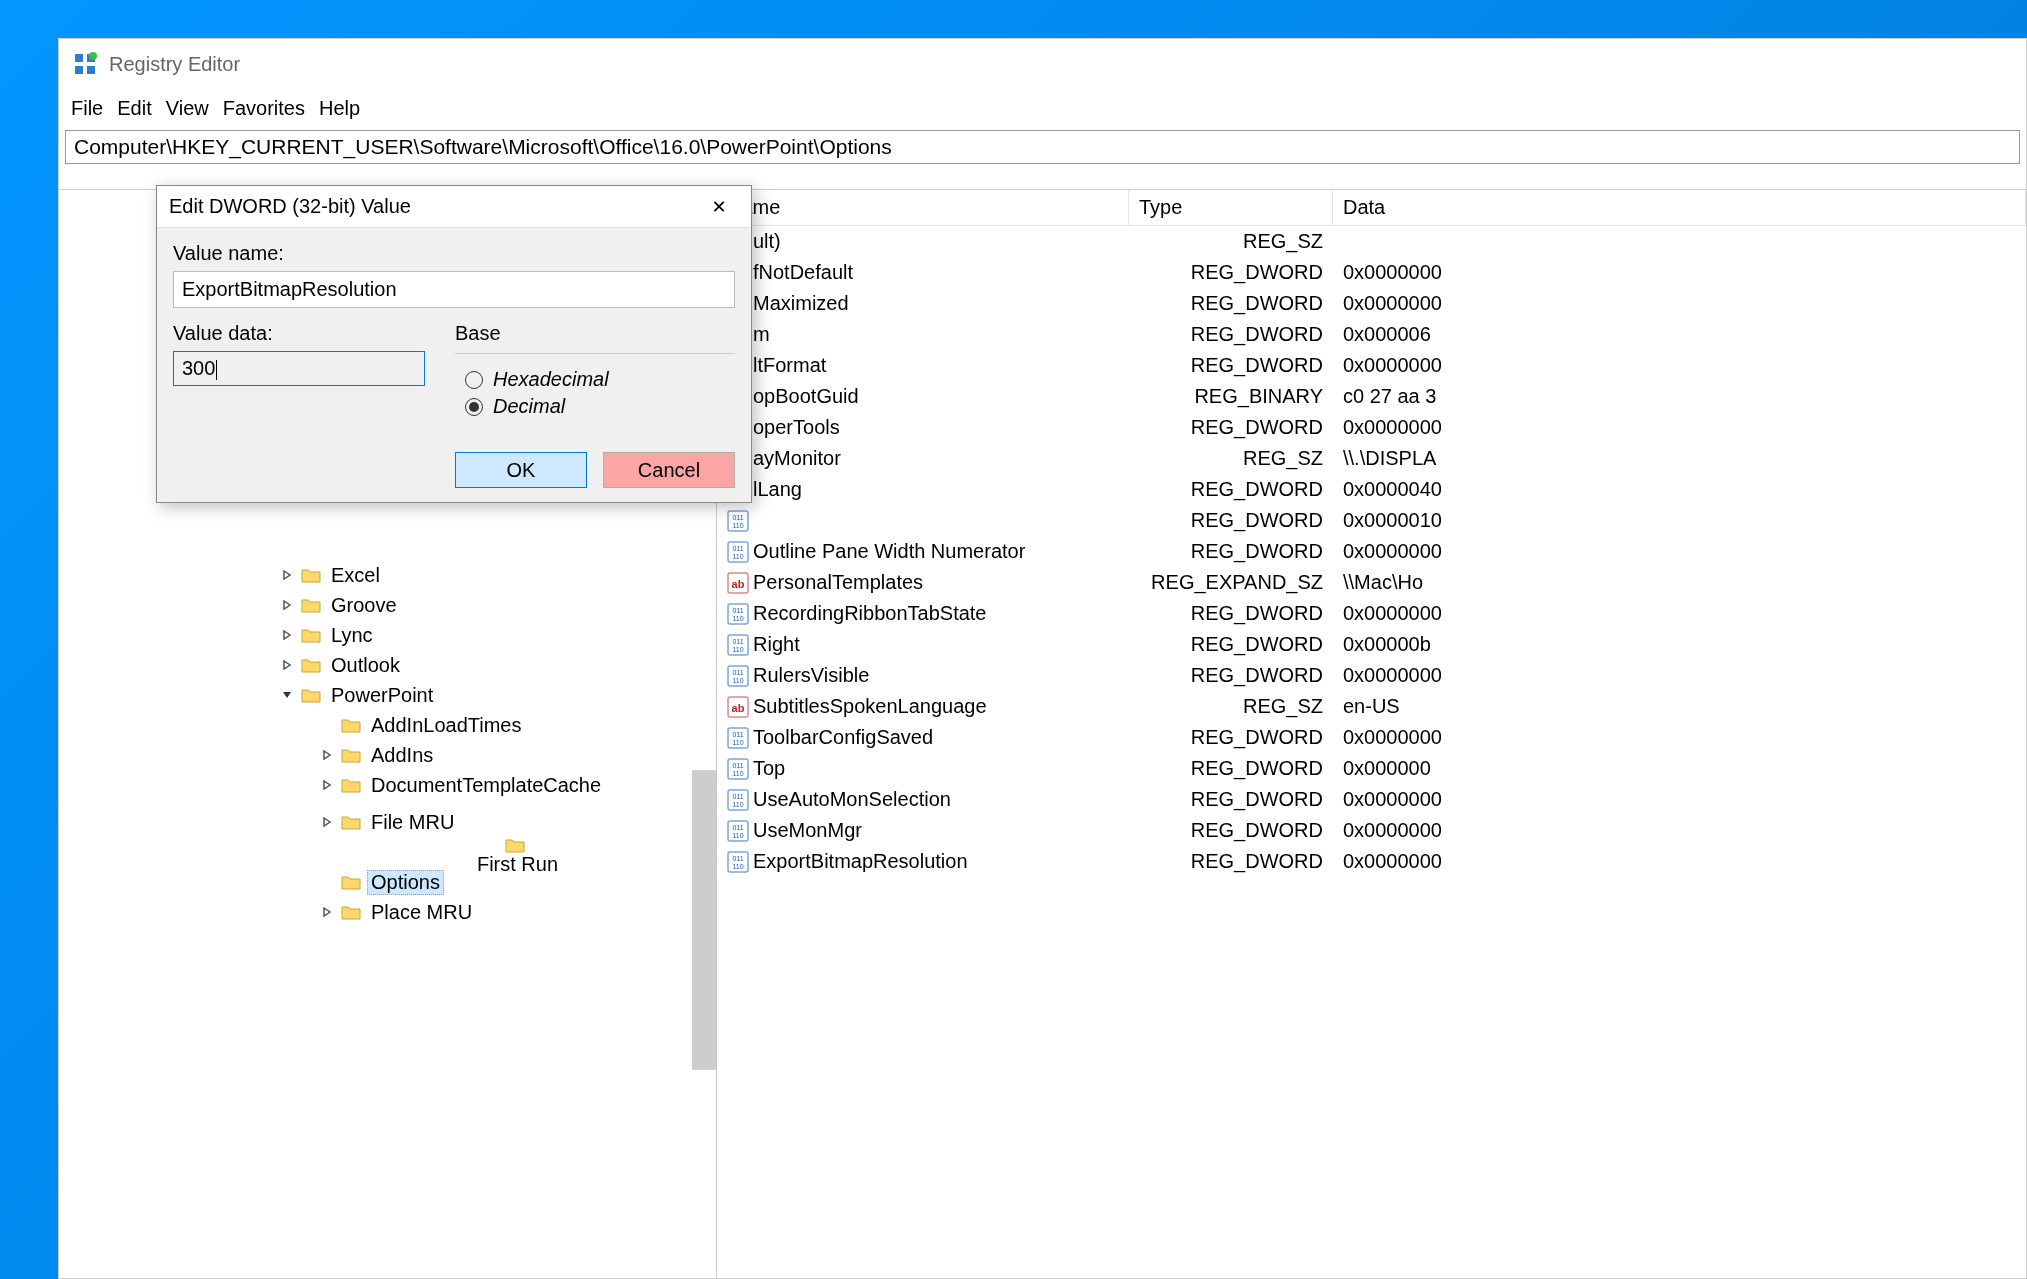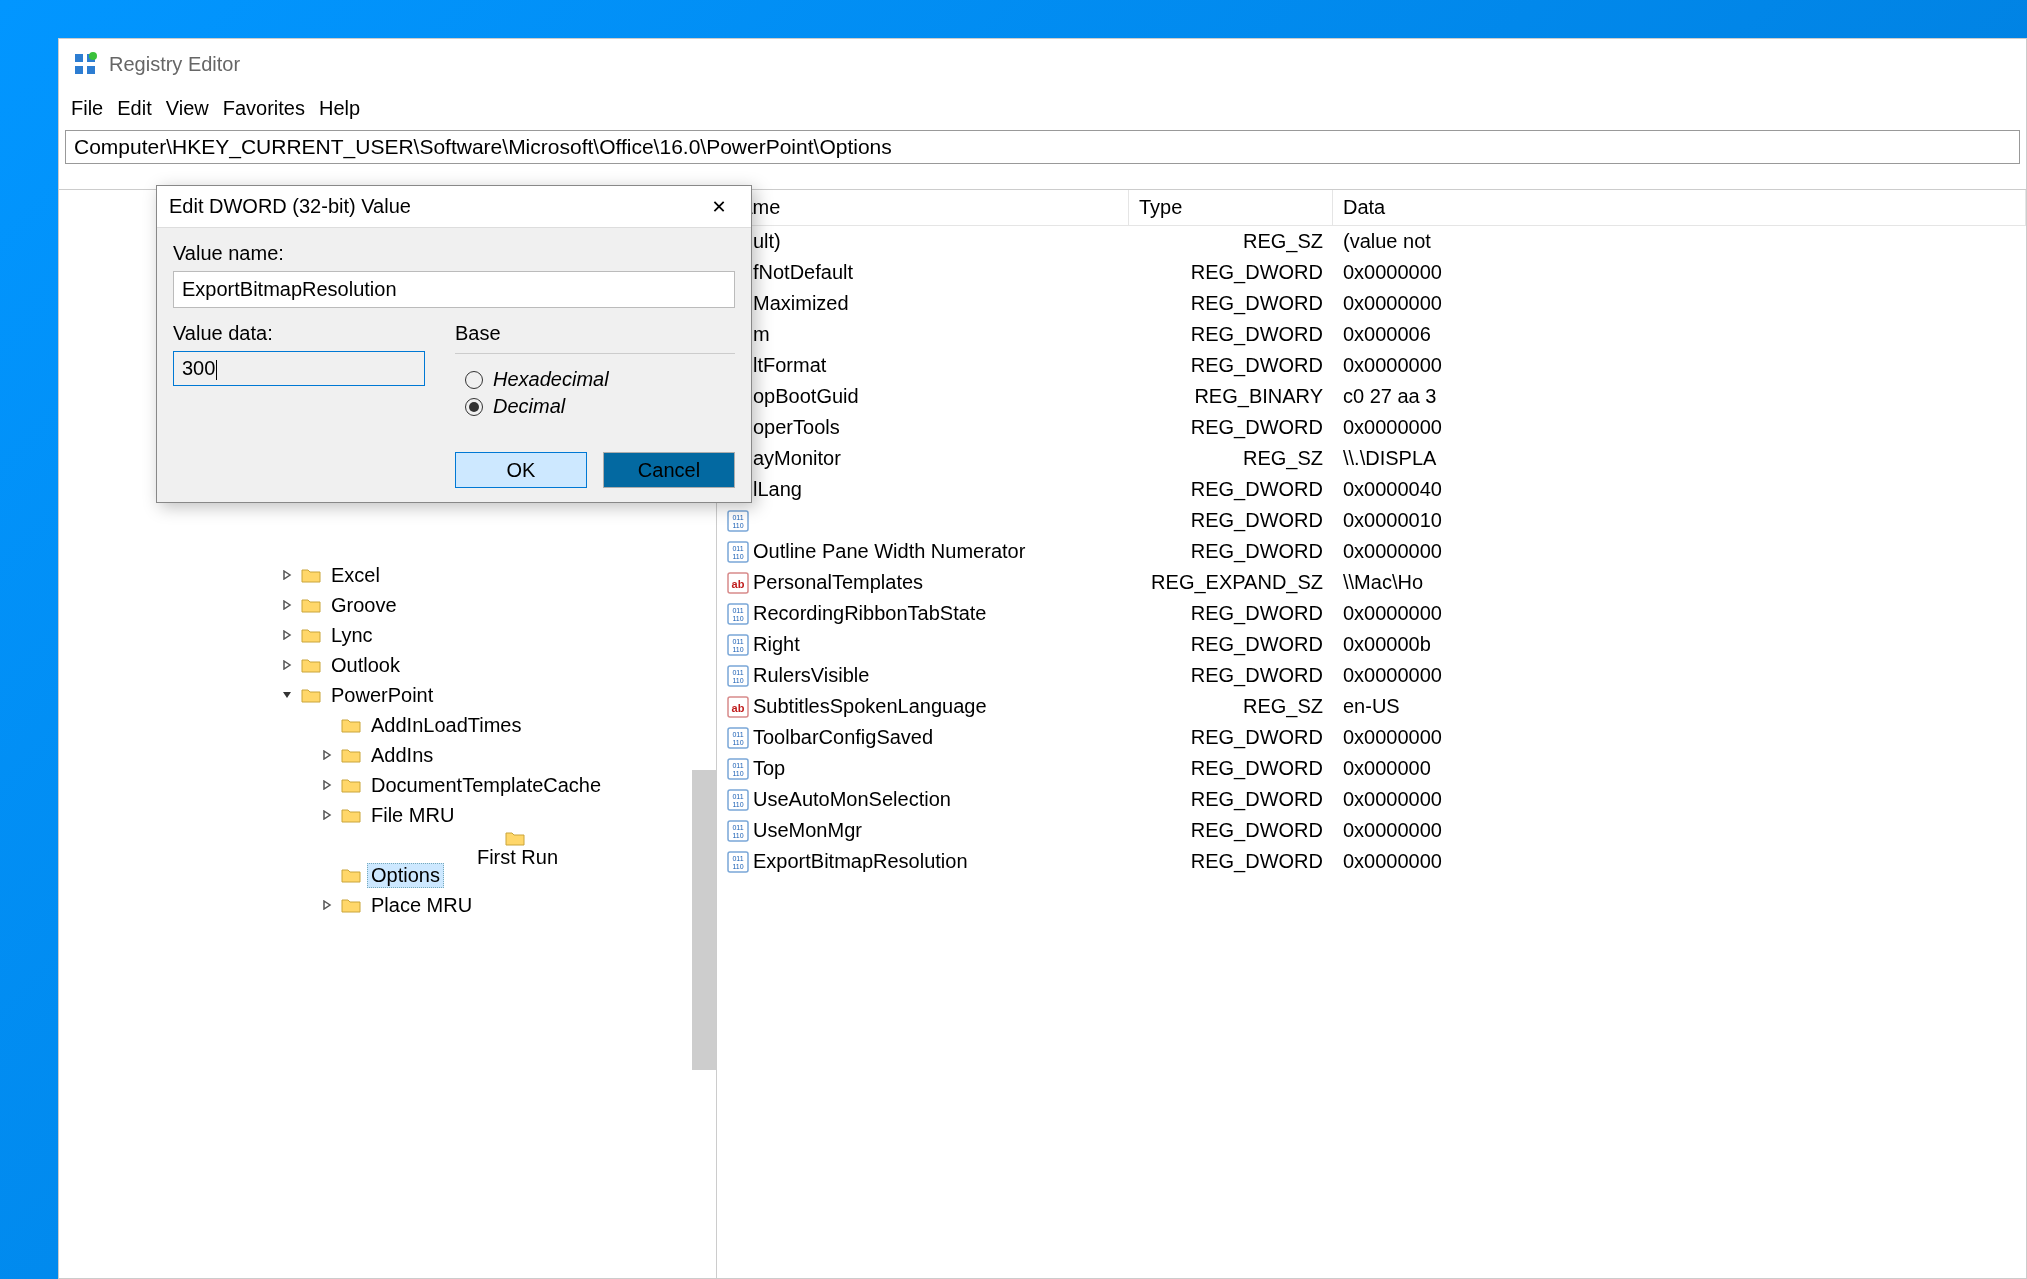--- a/index.html
+++ b/index.html
@@ -64,21 +64,21 @@
 .dlg-text-ro { width: 100%; background:#fff; border:1px solid #bbb; padding: 6px 8px; font-size: 20px; margin-bottom: 14px; }
 .dlg-row2 { display:flex; gap: 30px; }
 .dlg-col-left { width: 252px; }
 .dlg-col-right { flex:1; }
 .dlg-input { width: 100%; border: 1px solid #0078d4; padding: 5px 8px; font-size: 20px; outline:none; }
 .fieldset { border-top: 1px solid #ccc; padding: 10px 10px 14px 10px; position: relative; margin-top:8px;font-style:italic; }
 .radio-row { display:flex; align-items:center; gap:10px; font-size:20px; margin: 4px 0; }
 .radio-outer { width:18px; height:18px; border:1.6px solid #333; border-radius:50%; display:flex; align-items:center; justify-content:center; }
 .radio-inner { width:10px; height:10px; border-radius:50%; background:#333; }
 .dlg-buttons { display:flex; gap:16px; justify-content:flex-end; margin-top: 16px; }
-.btn { width: 132px; height: 36px; font-size: 20px; display:flex; align-items:center; justify-content:center; border:1px solid #adadad; background:#0369a1; }
+.btn { width: 132px; height: 36px; font-size: 20px; display:flex; align-items:center; justify-content:center; border:1px solid #adadad; background:#fca5a5; }
 .btn.primary { background:#cde8ff; border:1px solid #0078d4; }
 .caret-line { display:inline-block; width:1px; height:20px; background:#000; vertical-align:middle; margin-left:1px; animation: blink 1s step-end infinite; }
 @keyframes blink { 50% { opacity:0; } }
 </style>
 </head>
 <body>
 
 <svg width="0" height="0" style="position:absolute">
   <defs>
     <g id="folder-svg">
@@ -236,21 +236,21 @@
                 <path d="M2 1 L8 5 L2 9 Z" fill="none" stroke="#555" stroke-width="1.5"></path>
               </svg>
             </span>
             <span class="folder-icon">
               <svg width="20" height="16">
                 <use href="#folder-svg"></use>
               </svg>
             </span>
             <span class="row-label">DocumentTemplateCache</span>
           </div>
-          <div class="tree-row" style="padding-left: 260px;">
+          <div class="tree-row" style="padding-left: 260px; margin-top: 7px;">
             <span class="chevron">
               <svg width="10" height="10">
                 <path d="M2 1 L8 5 L2 9 Z" fill="none" stroke="#555" stroke-width="1.5"></path>
               </svg>
             </span>
             <span class="folder-icon">
               <svg width="20" height="16">
                 <use href="#folder-svg"></use>
               </svg>
             </span>
@@ -300,21 +300,20 @@
           <div class="list-row">
             <div class="cell cell-name">
               <span class="val-icon">
                 <svg width="22" height="22">
                   <use href="#valicon-sz"></use>
                 </svg>
               </span>
               <span>ult)</span>
             </div>
             <div class="cell cell-type">REG_SZ</div>
-            <div class="cell cell-data">(value not</div>
           </div>
           <div class="list-row">
             <div class="cell cell-name">
               <span class="val-icon">
                 <svg width="22" height="22">
                   <use href="#valicon-bin"></use>
                 </svg>
               </span>
               <span>fNotDefault</span>
             </div>

